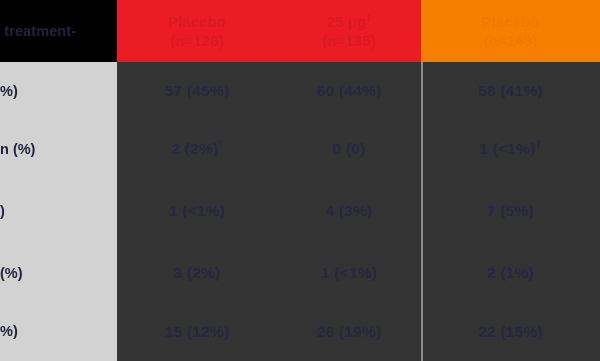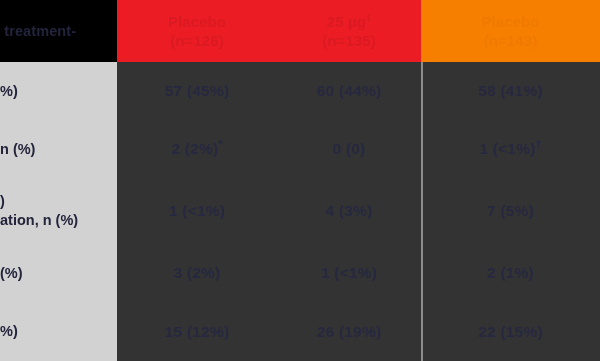--- a/index.html
+++ b/index.html
@@ -209,21 +209,20 @@
           <span class="shift"></span>
         </div>
         <div class="cell c-a"><span>2 (2%)</span><sup>*</sup></div>
         <div class="cell c-b"><span>0 (0)</span><sup></sup></div>
         <div class="cell c-c"><span>1 (&lt;1%)</span><sup>†</sup></div>
       </div>
 
       <div class="row r3">
         <div class="lbl">
           <span class="shift">)</span>
-          <span class="shift">ation, n (%)</span>
         </div>
         <div class="cell c-a"><span>1 (&lt;1%)</span><sup></sup></div>
         <div class="cell c-b"><span>4 (3%)</span><sup></sup></div>
         <div class="cell c-c"><span>7 (5%)</span><sup></sup></div>
       </div>
 
       <div class="row r4">
         <div class="lbl">
           <span class="shift">(%)</span>
           <span class="shift"></span>

